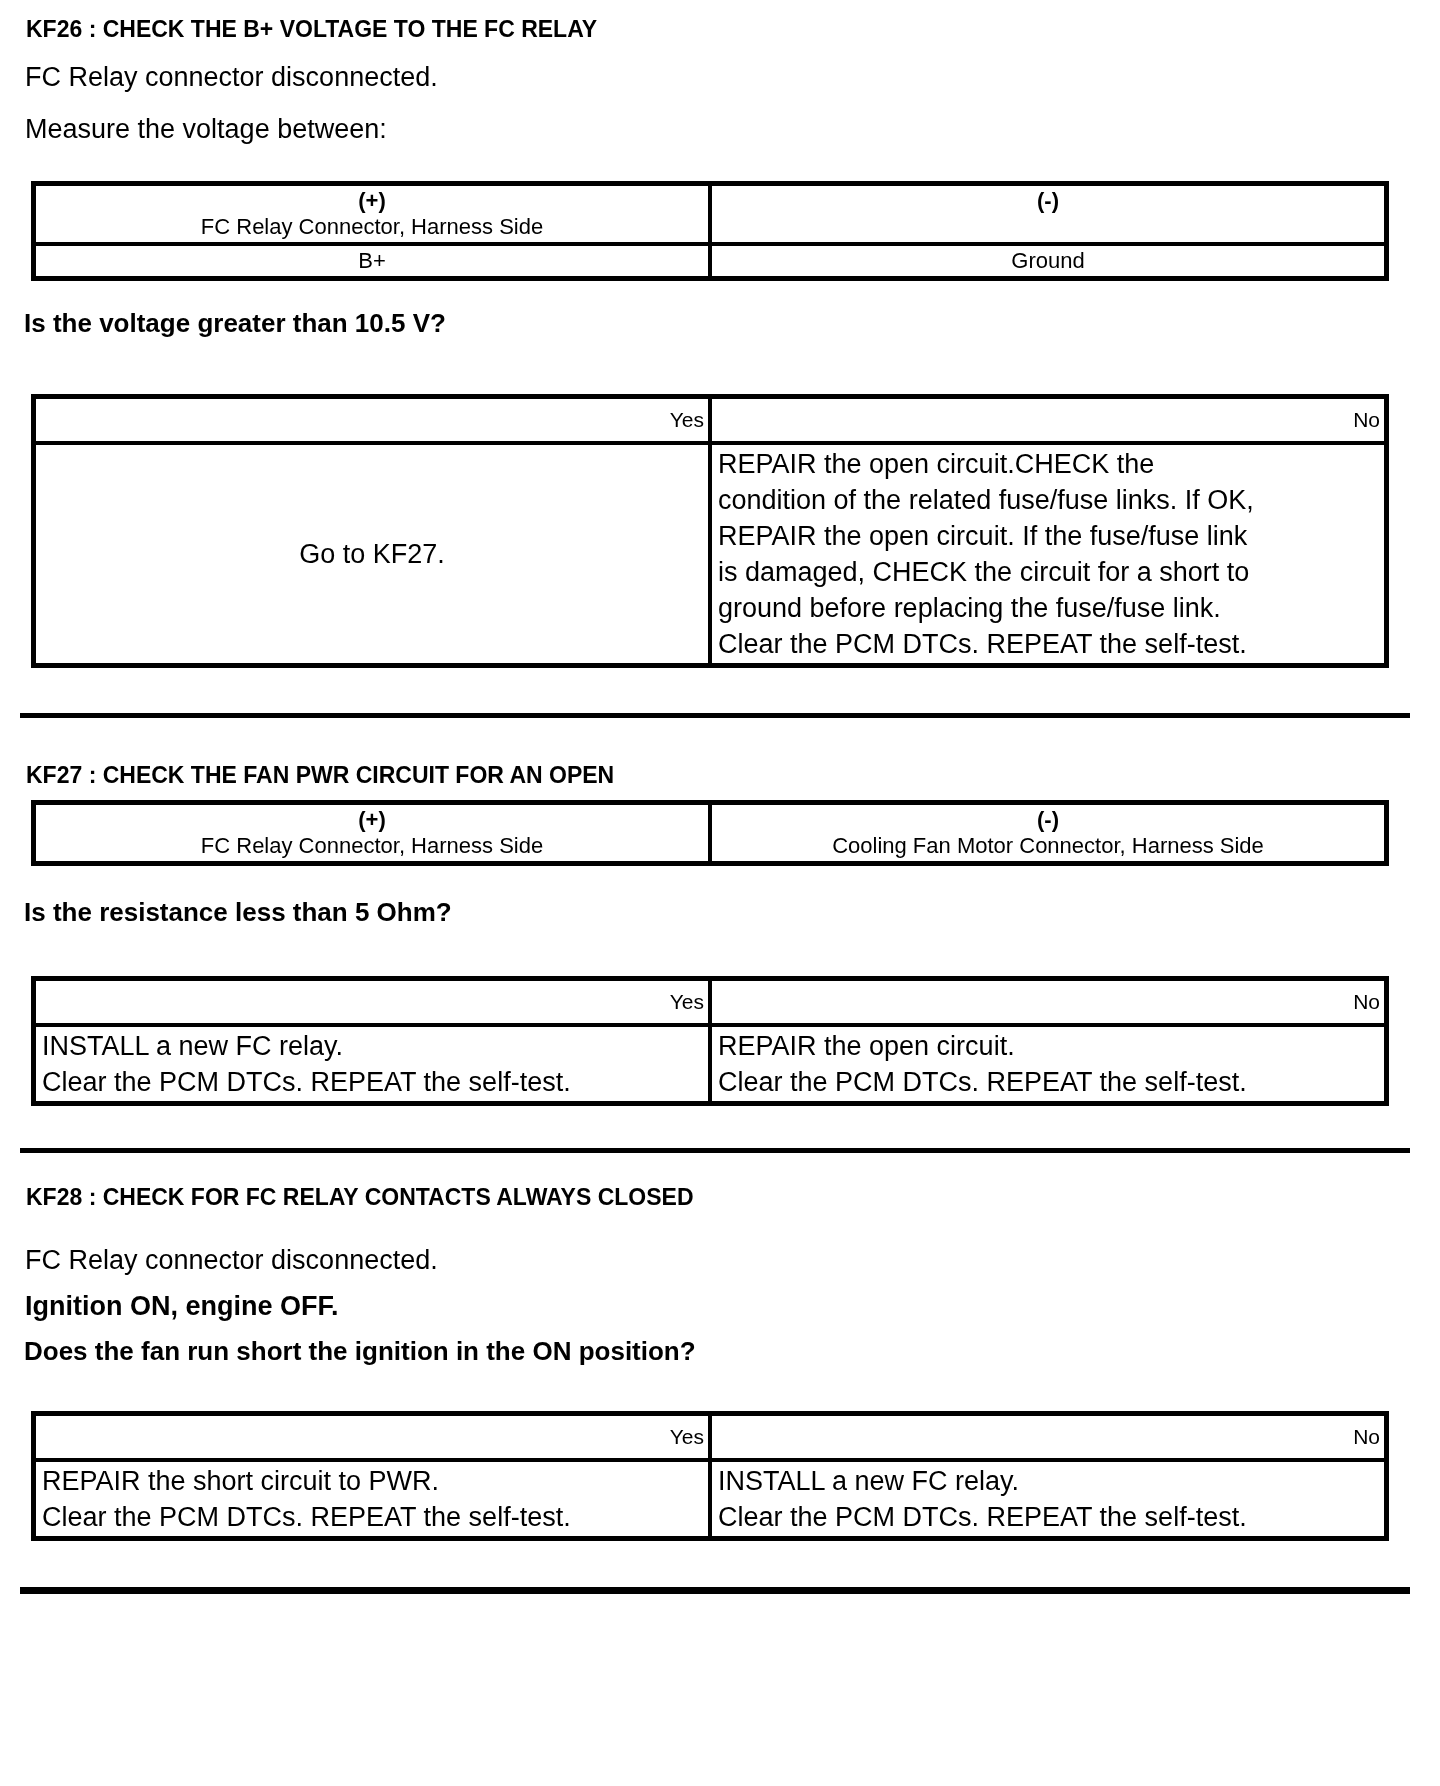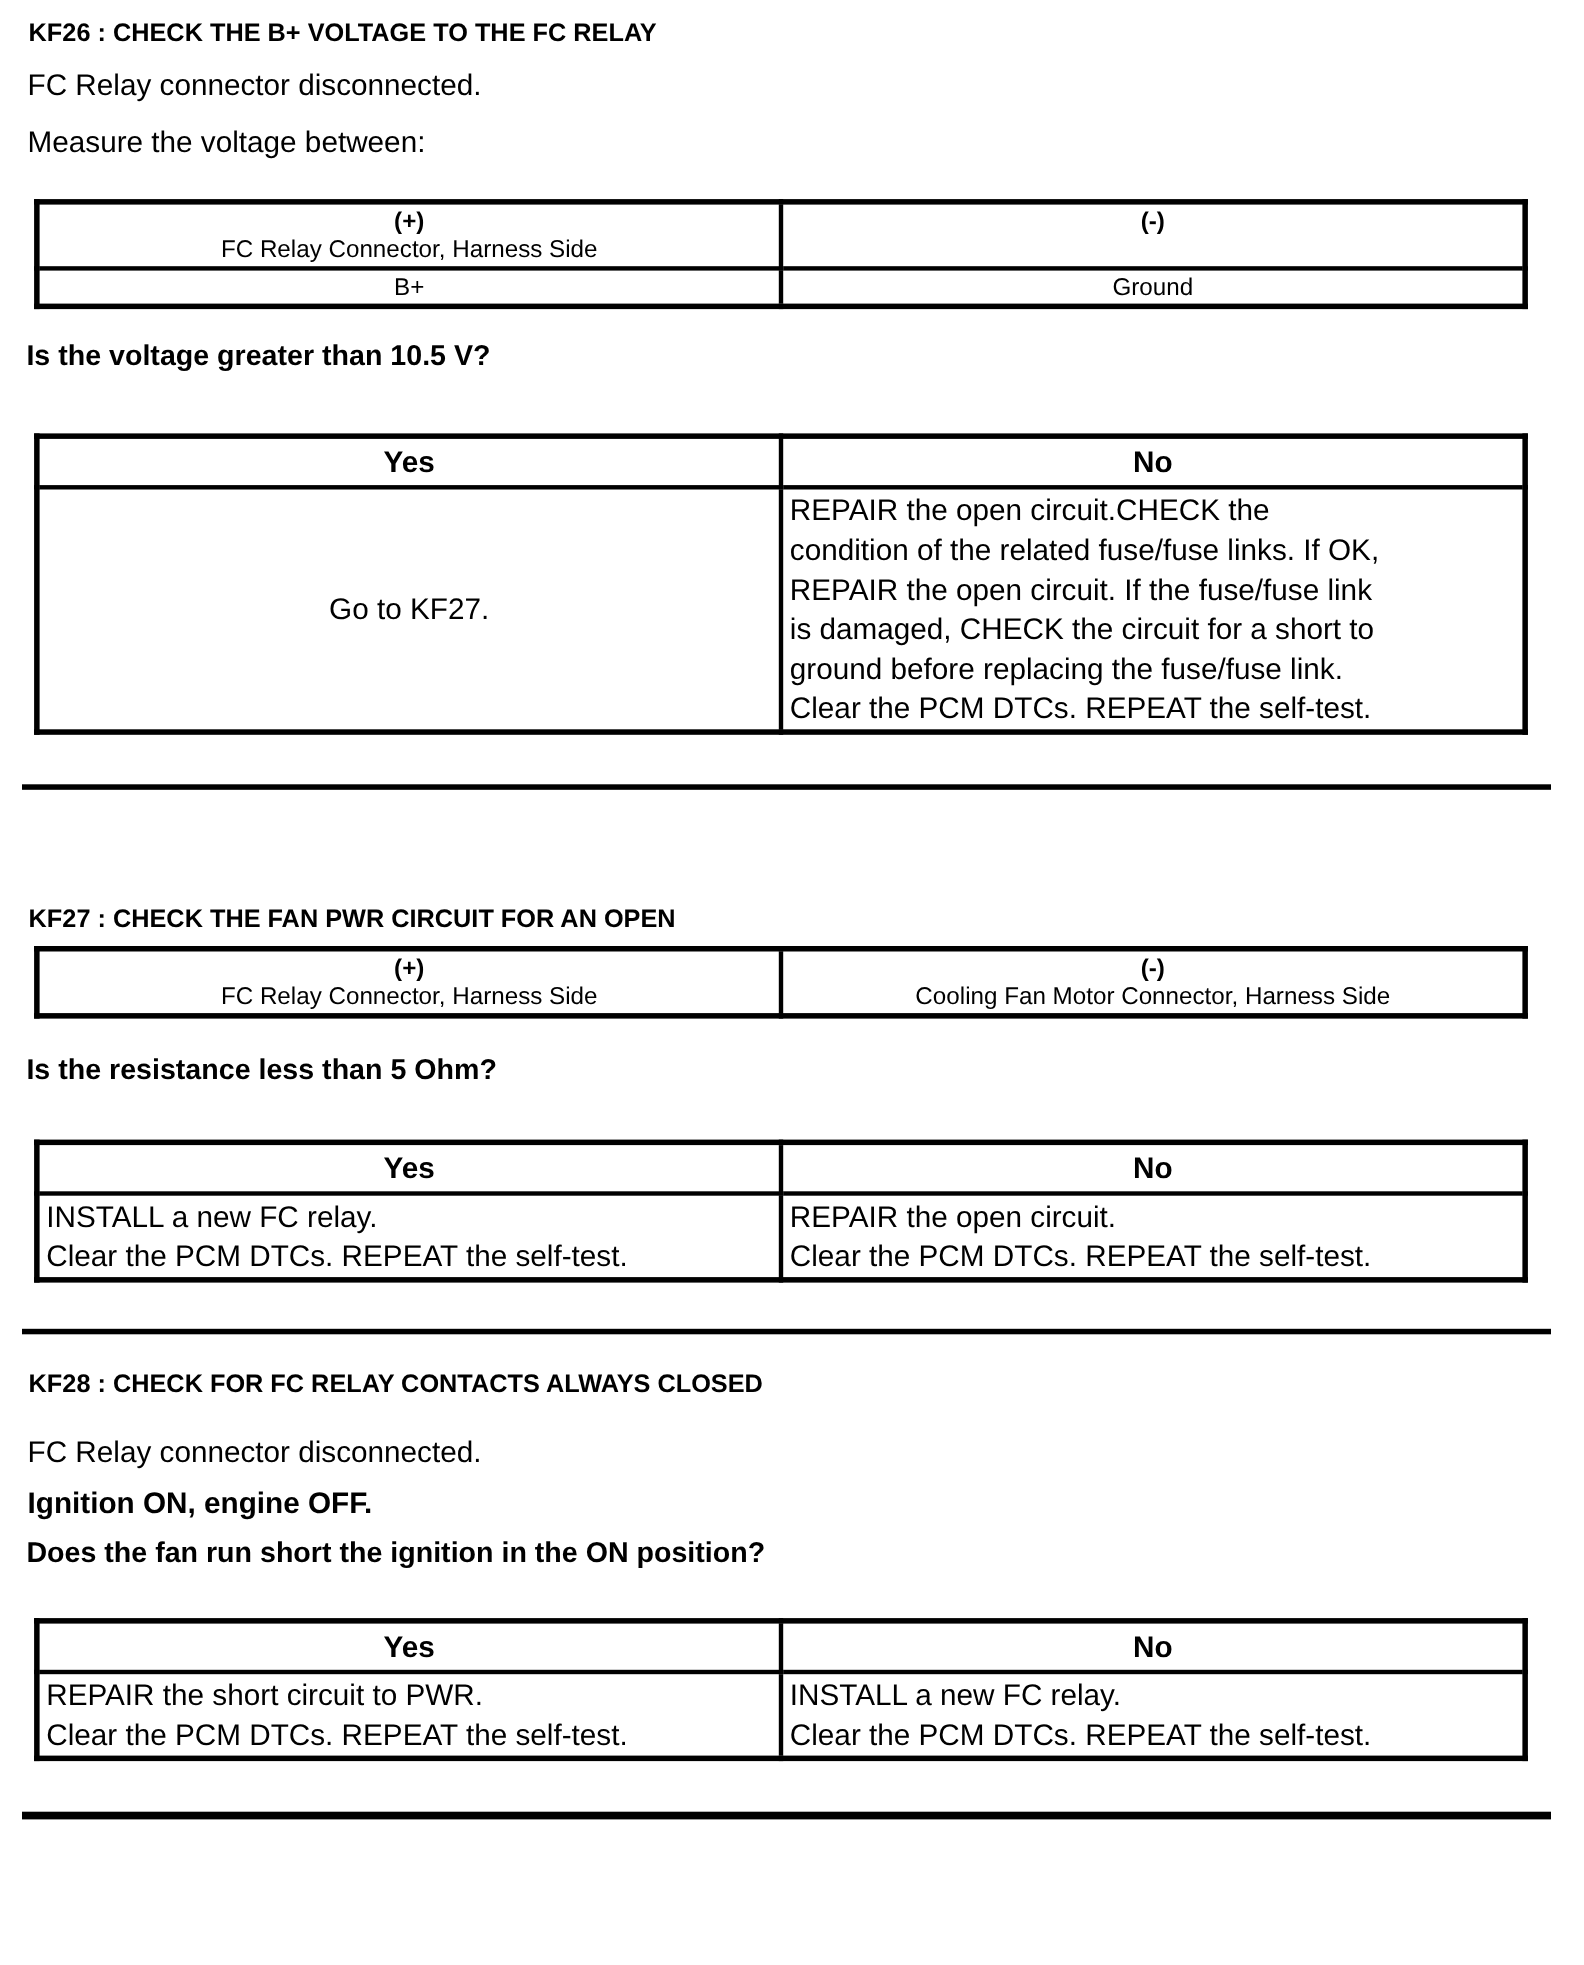--- a/index.html
+++ b/index.html
@@ -45,23 +45,23 @@
     vertical-align: top;
     padding: 2px 6px;
   }
   .m-sign { font-weight: bold; }
   .measure-table .pin-row td { padding: 2px 6px; }
   .result-table {
     font-size: 27px;
     line-height: 36px;
   }
   .result-table th {
-    font-size: 27px;
-    font-weight: bold;
-    text-align: center;
+    font-size: 21px;
+    font-weight: normal;
+    text-align: right;
     padding: 3px 4px;
   }
   .result-table td {
     vertical-align: top;
     text-align: left;
     padding: 1px 6px;
     white-space: pre-line;
   }
   .result-table td.center {
     text-align: center;
@@ -73,21 +73,21 @@
     background: #000000;
     width: 1390px;
     margin-left: 20px;
   }
   .rule.thick { height: 7px; }
 
   
   .mt16 { margin-top: 16px; }  .mt18 { margin-top: 18px; }
   .mt20 { margin-top: 20px; }  .mt36 { margin-top: 36px; }
   .mt26 { margin-top: 26px; }  .mt55 { margin-top: 55px; }
-  .mt45 { margin-top: 45px; }  .mt72 { margin-top: 104px; }
+  .mt45 { margin-top: 45px; }  .mt72 { margin-top: 44px; }
   .mt38 { margin-top: 38px; }  .mt11 { margin-top: 11px; }
   .mt30 { margin-top: 30px; }  .mt48 { margin-top: 48px; }
   .mt42 { margin-top: 42px; }  .mt70 { margin-top: 31px; }
   .mt33 { margin-top: 33px; }  .mt14 { margin-top: 14px; font-weight: bold; }
   .mt13 { margin-top: 13px; }  .mt44 { margin-top: 44px; }
   .mt46 { margin-top: 46px; }
 </style>
 </head>
 <body>
 

